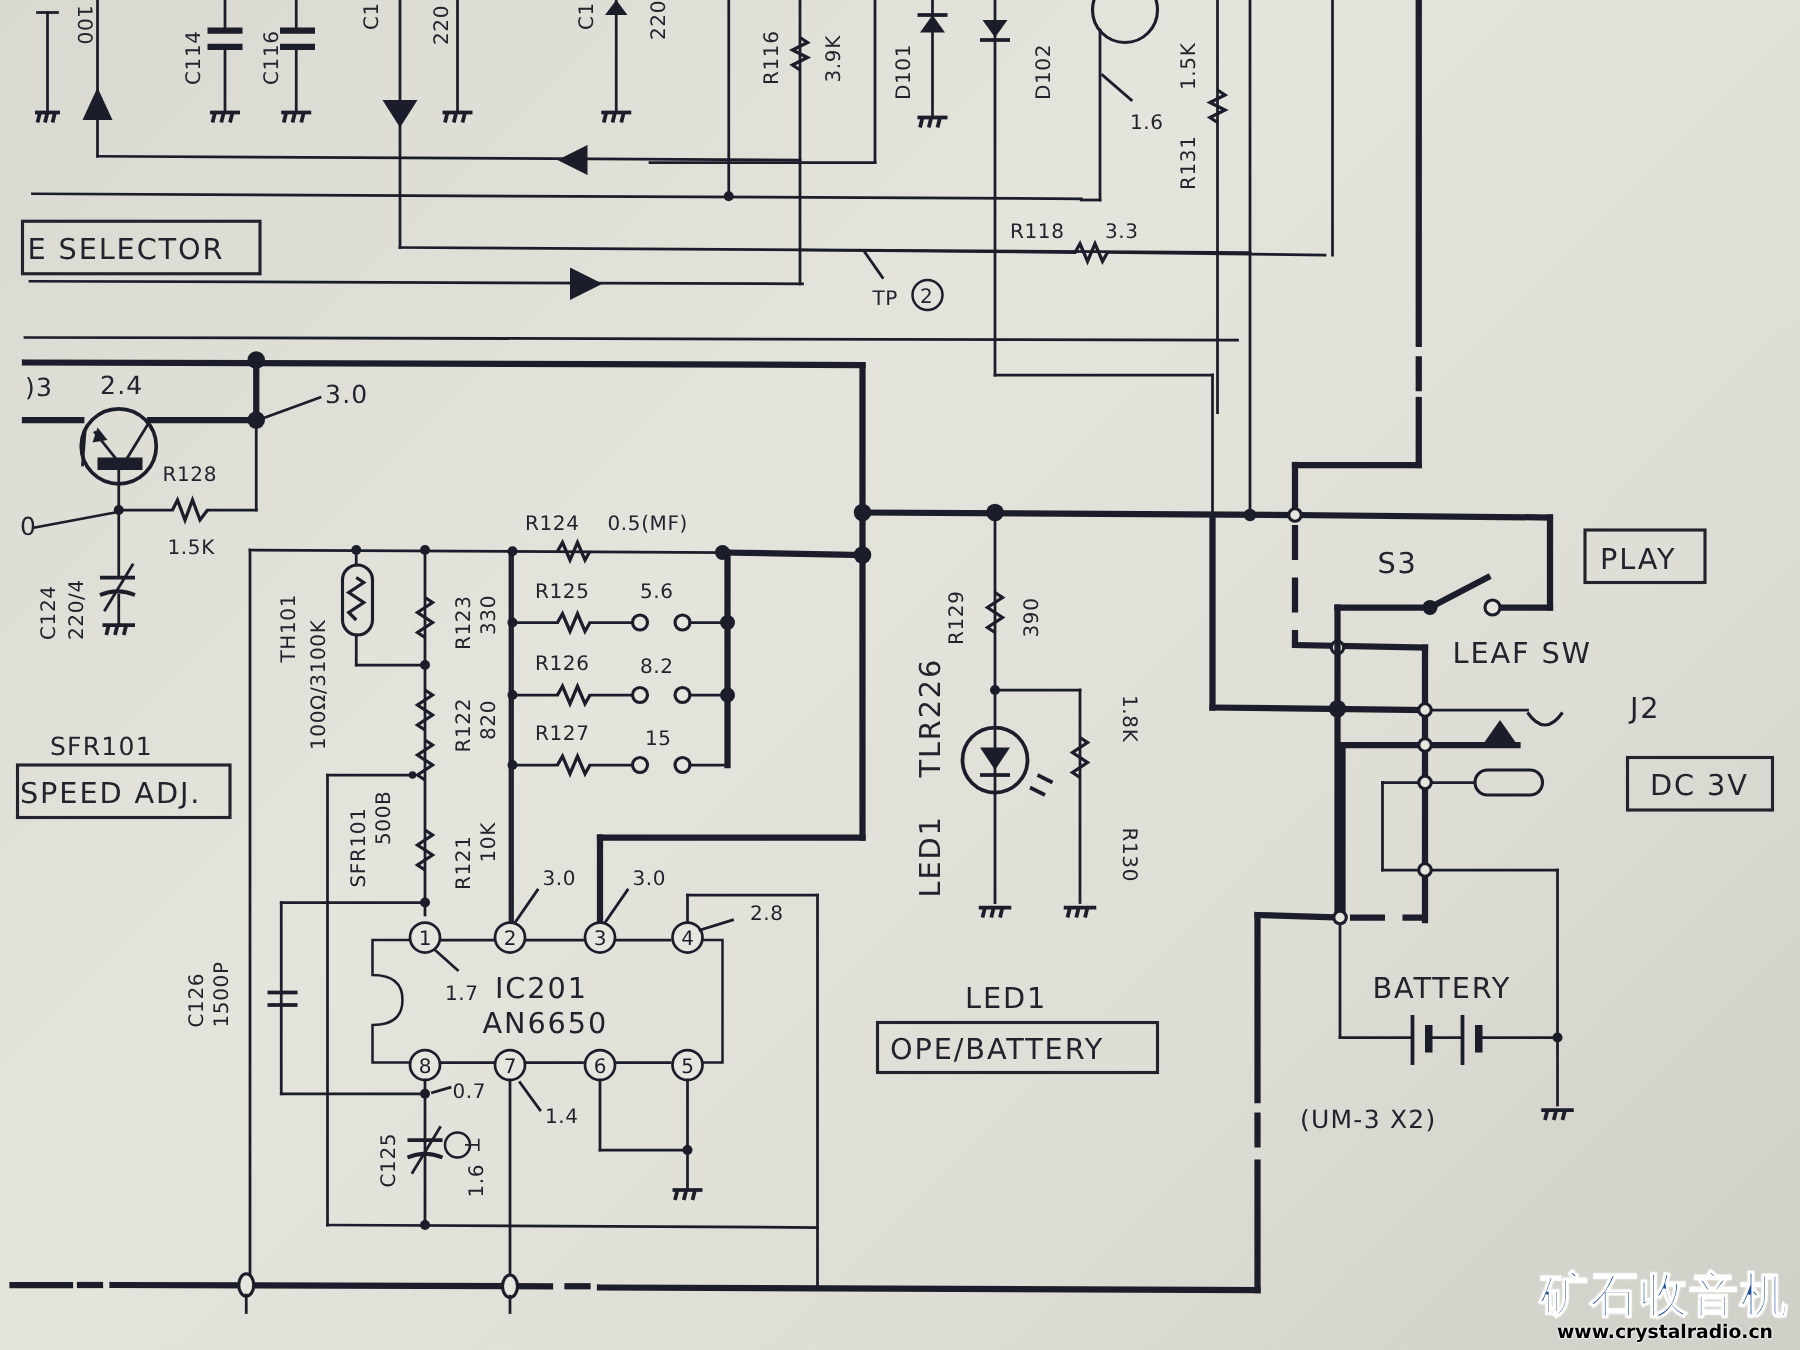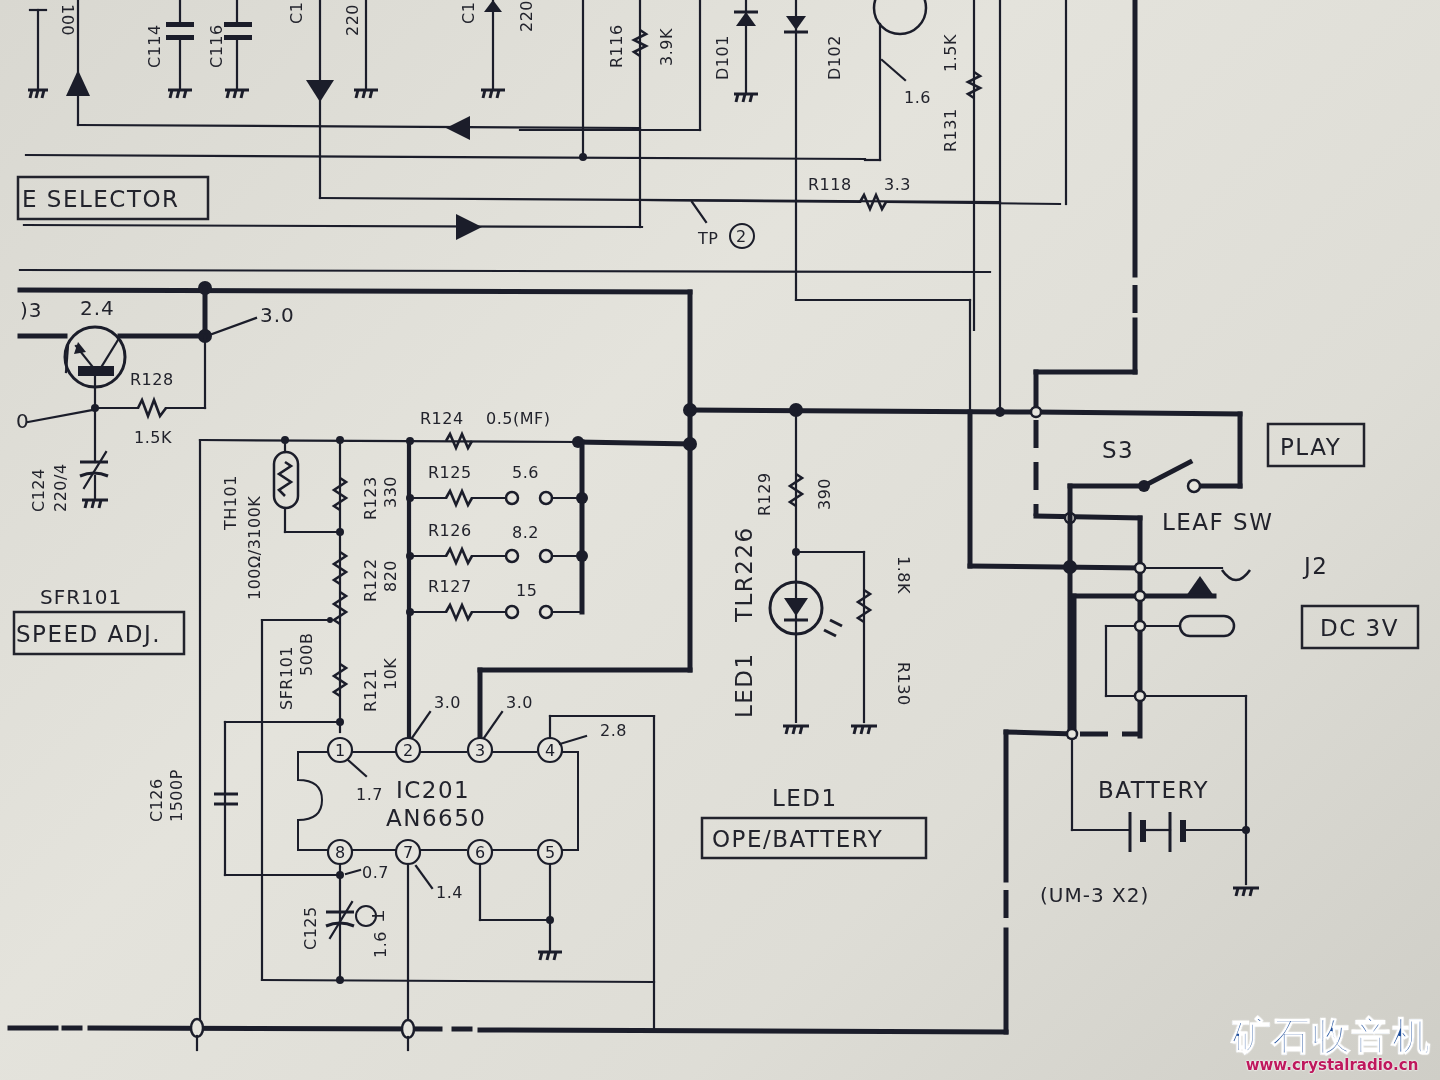--- a/index.html
+++ b/index.html
@@ -29,21 +29,21 @@
   }
   #wm-title {
     font-family:"DejaVu Sans", sans-serif; font-weight:bold; font-size:38px;
     color:#1f4f9c; letter-spacing:2px; line-height:40px;
     -webkit-text-stroke:1px #ffffff;
     text-shadow: 0 0 2px #fff, 0 0 2px #fff;
     text-align: right;
   }
   #wm-url {
     font-family:"DejaVu Sans", sans-serif; font-weight:bold; font-size:15px;
-    color:#be185d; line-height:18px;
+    color:#000000; line-height:18px;
     text-shadow: 0 0 2px #fff, 0 0 2px #fff;
   }
 </style>
 </head>
 <body>
 
 <svg id="schematic" viewBox="0 0 1440 1080" xmlns="http://www.w3.org/2000/svg">
 
   <g>
 

